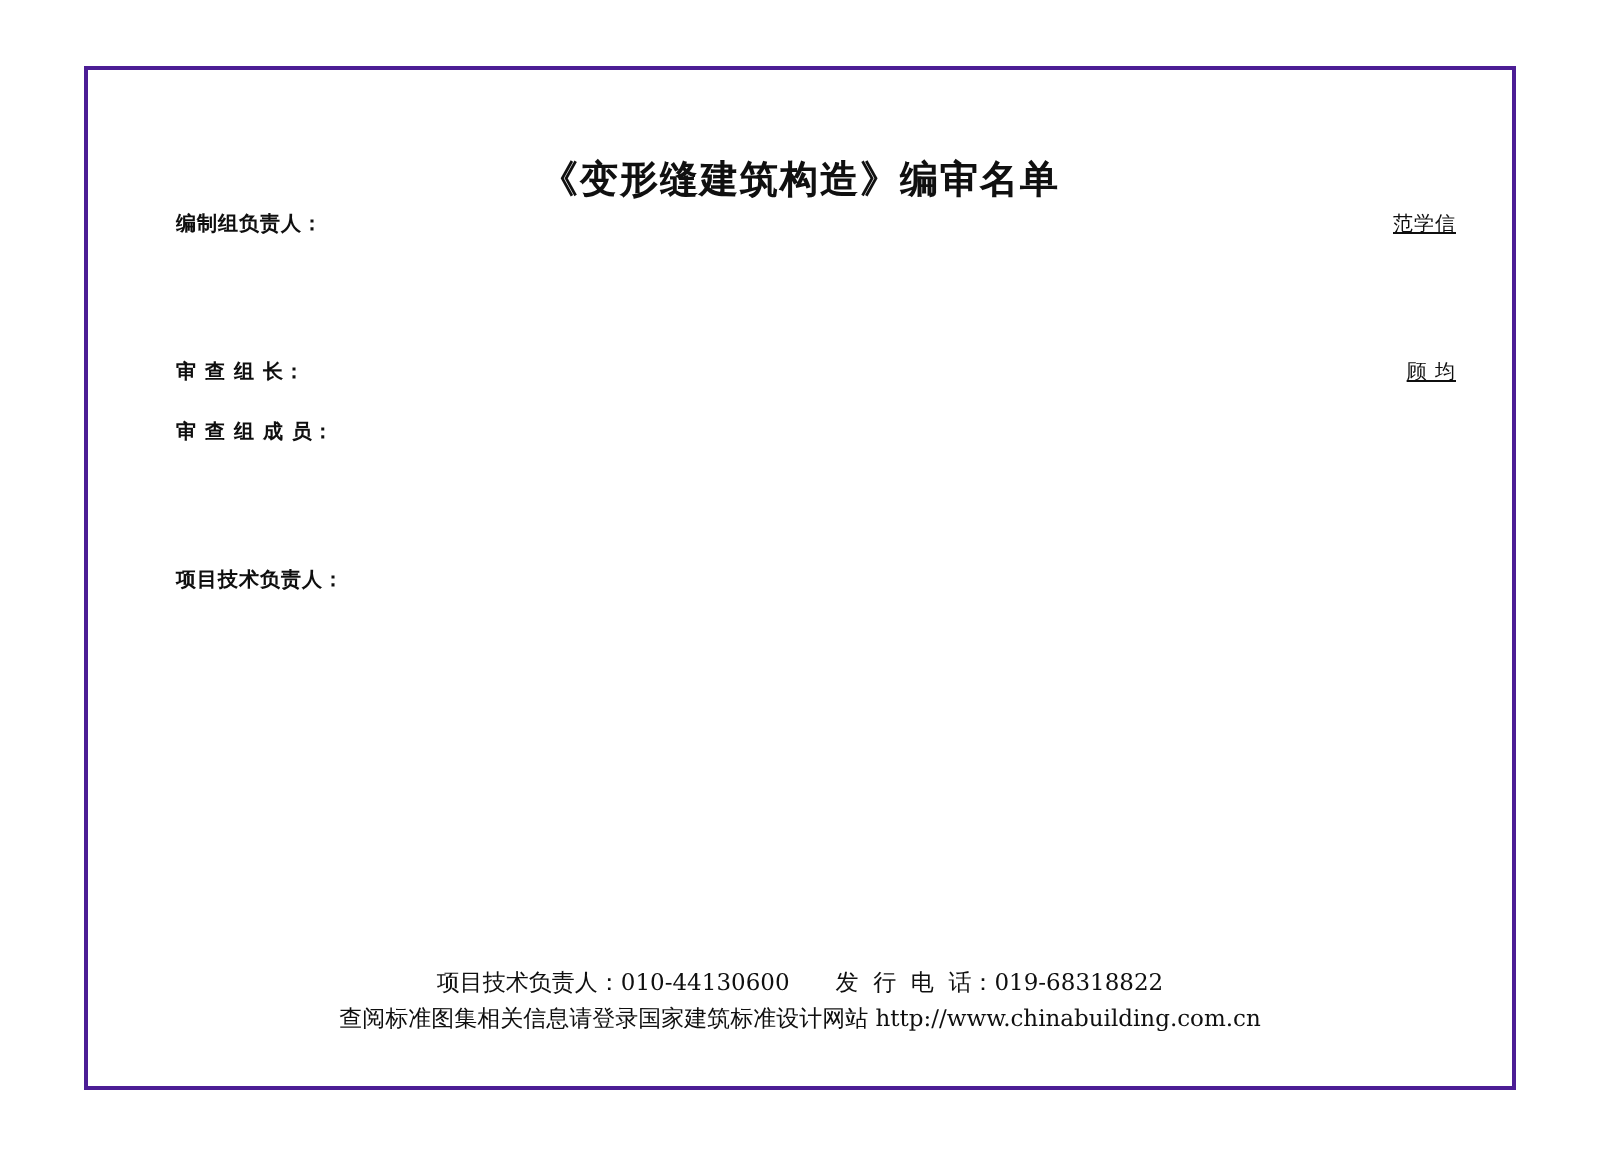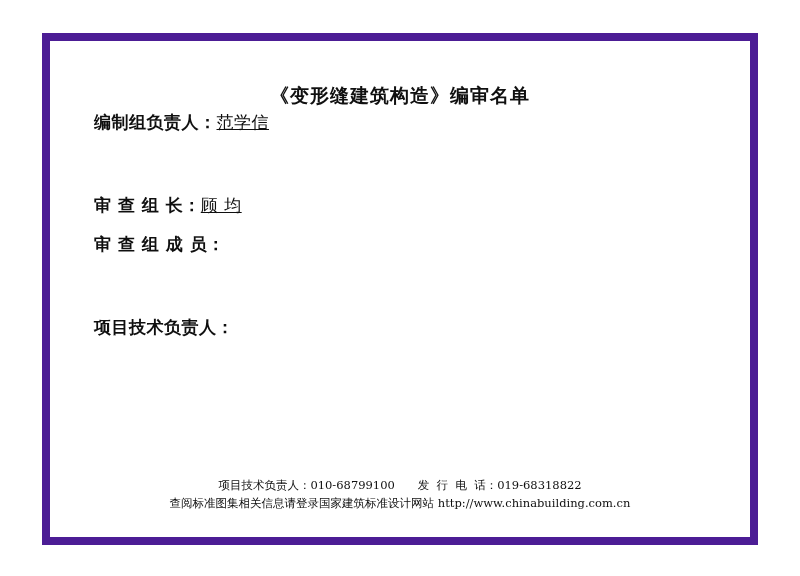--- a/index.html
+++ b/index.html
@@ -22,21 +22,21 @@
     width: 800px;
     height: 576px;
     background: #ffffff;
   }
   .frame {
     position: absolute;
     left: 42px;
     top: 33px;
     width: 716px;
     height: 512px;
-    border: 8px solid #4c1d95;
+    border: 2px solid #4c1d95;
     box-sizing: border-box;
     background: #ffffff;
   }
   .doc-title {
     position: absolute;
     left: 0;
     top: 42px;
     width: 100%;
     text-align: center;
     font-family: "DejaVu Serif", "Liberation Serif", serif;
@@ -48,22 +48,23 @@
   .rows {
     position: absolute;
     left: 44px;
     top: 70px;
     width: 640px;
   }
   .row {
     display: flex;
     align-items: baseline;
     font-family: "DejaVu Serif", "Liberation Serif", serif;
-    font-size: 17px;
+    font-size: 10px;
     color: #0f0f0f;
+    text-align: right;
   }
   .row .label {
     font-weight: bold;
     white-space: pre;
     flex: 0 0 auto;
     letter-spacing: 0.5px;
   }
   .row .names {
     flex: 1 1 auto;
     white-space: pre;
@@ -118,18 +119,18 @@
 
       <div class="gap-small"></div>
 
       <div class="row">
         <span class="label">项目技术负责人：</span>
       </div>
 
     </div>
 
     <div class="footer">
-      <div class="line1"><span>项目技术负责人：</span><span>010-68799100</span>　　<span>发  行  电  话：</span><span>019-68318822</span></div>
+      <div class="line1"><span>项目技术负责人：</span><span>010-44130600</span>　　<span>发  行  电  话：</span><span>019-68318822</span></div>
       <div class="line2">查阅标准图集相关信息请登录国家建筑标准设计网站 http://www.chinabuilding.com.cn</div>
     </div>
 
   </div>
 </div>
 
 </body></html>

